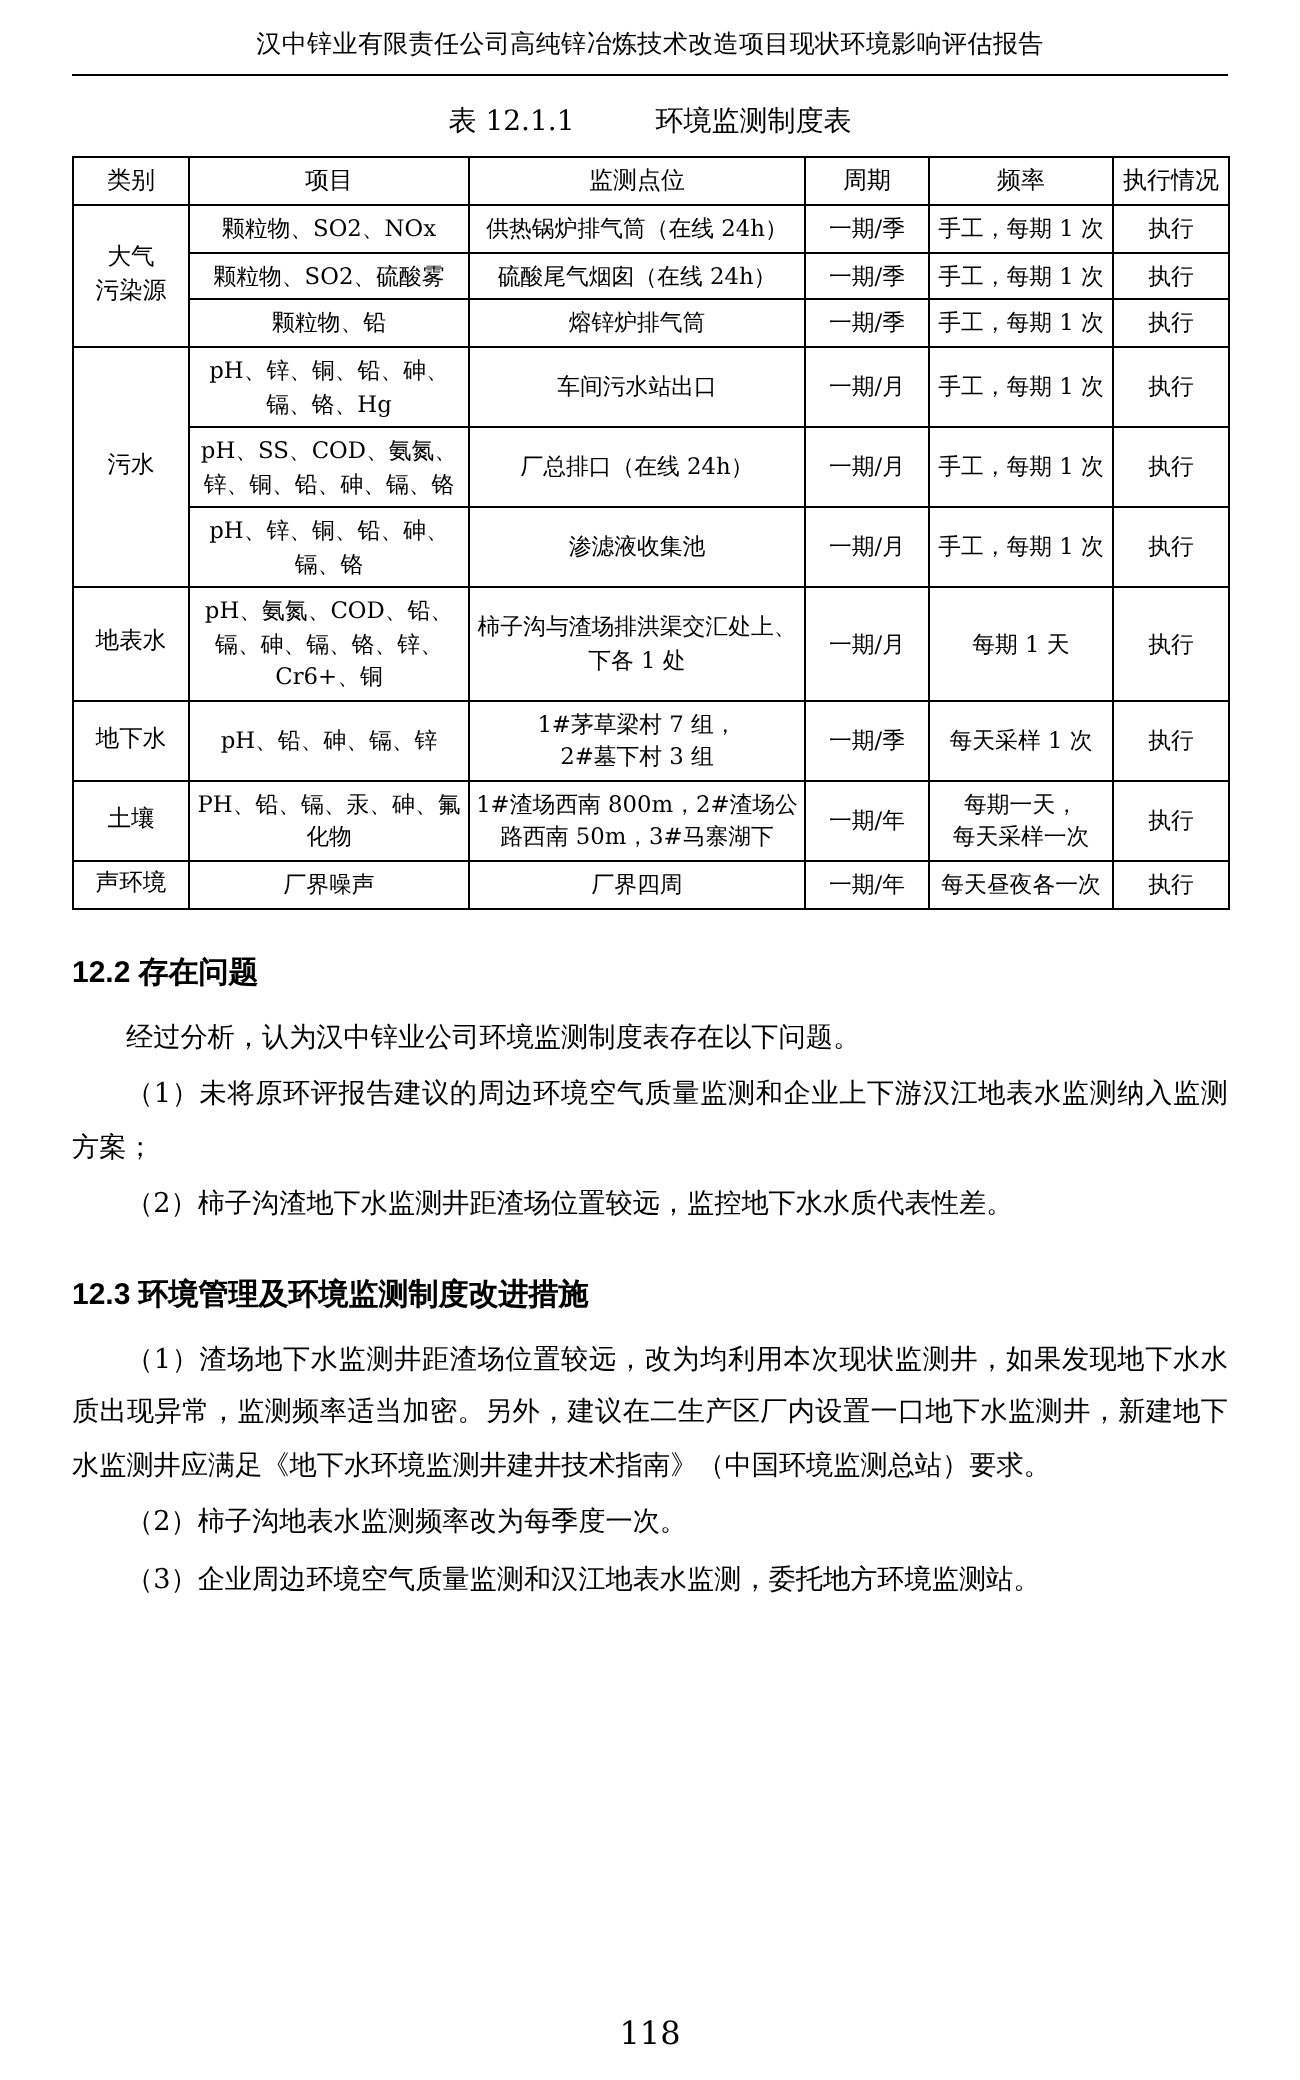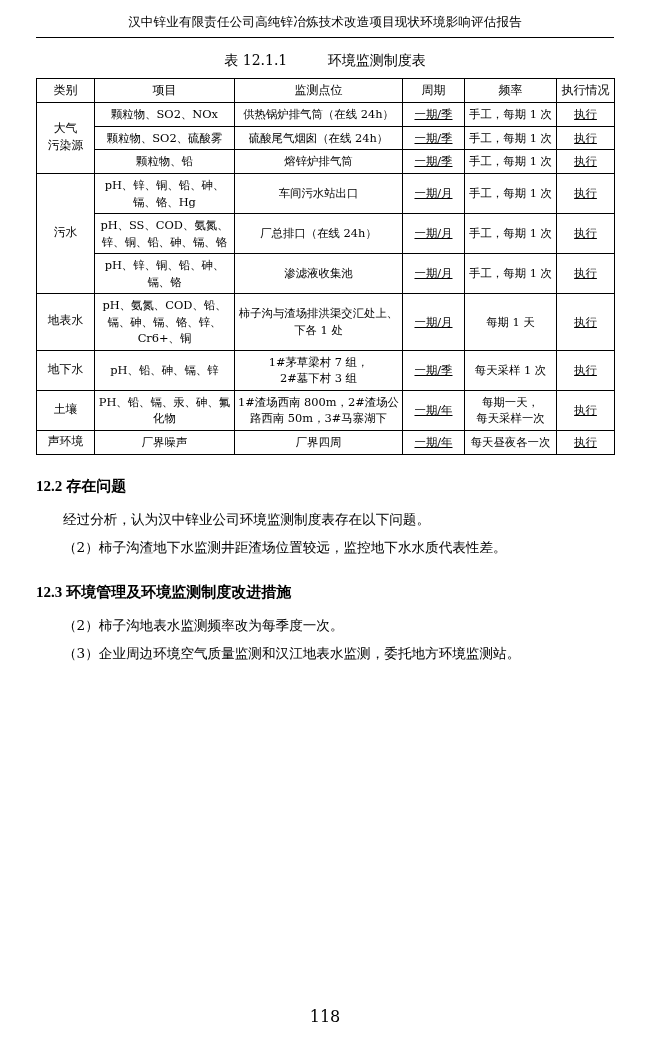--- a/index.html
+++ b/index.html
@@ -59,32 +59,32 @@
     font-size: 12px;
   }
   td.cat {
     font-size: 11.8px;
     font-family: Liberation Mono, monospace;
   }
   td.left-pad {
     text-align: left;
     padding-left: 5px;
   }
-  .nowrap { white-space: nowrap; text-decoration: underline; }
+  .nowrap { white-space: nowrap; }
   
   col.c1 { width: 58px; }
   col.c2 { width: 140px; }
   col.c3 { width: 168px; }
   col.c4 { width: 62px; }
   col.c5 { width: 92px; }
   col.c6 { width: 58px; }
 
   
   h2.sec {
-    font-family: Liberation Serif, serif;
+    font-family: Liberation Sans, sans-serif;
     font-size: 15px;
     font-weight: bold;
     margin: 22px 0 10px 0;
   }
   h2.sec .num { margin-right: 4px; }
   p.para {
     font-size: 13.6px;
     line-height: 1.95;
     margin: 0 0 2px 0;
     text-align: justify;
@@ -208,20 +208,22 @@
           <td class="nowrap">一期/年</td>
           <td>每天昼夜各一次</td>
           <td class="nowrap">执行</td>
         </tr>
       </tbody>
   </table>
 
   <div id="sections-container">
       <h2 class="sec"><span class="num">12.2</span><span>存在问题</span></h2>
       <p class="para">经过分析，认为汉中锌业公司环境监测制度表存在以下问题。</p>
+      <p class="para">（1）未将原环评报告建议的周边环境空气质量监测和企业上下游汉江地表水监测纳入监测方案；</p>
       <p class="para">（2）柿子沟渣地下水监测井距渣场位置较远，监控地下水水质代表性差。</p>
       <h2 class="sec"><span class="num">12.3</span><span>环境管理及环境监测制度改进措施</span></h2>
+      <p class="para">（1）渣场地下水监测井距渣场位置较远，改为均利用本次现状监测井，如果发现地下水水质出现异常，监测频率适当加密。另外，建议在二生产区厂内设置一口地下水监测井，新建地下水监测井应满足《地下水环境监测井建井技术指南》（中国环境监测总站）要求。</p>
       <p class="para">（2）柿子沟地表水监测频率改为每季度一次。</p>
       <p class="para">（3）企业周边环境空气质量监测和汉江地表水监测，委托地方环境监测站。</p>
     </div>
 
   <div class="page-number">118</div>
 </div>
 
 </body></html>

